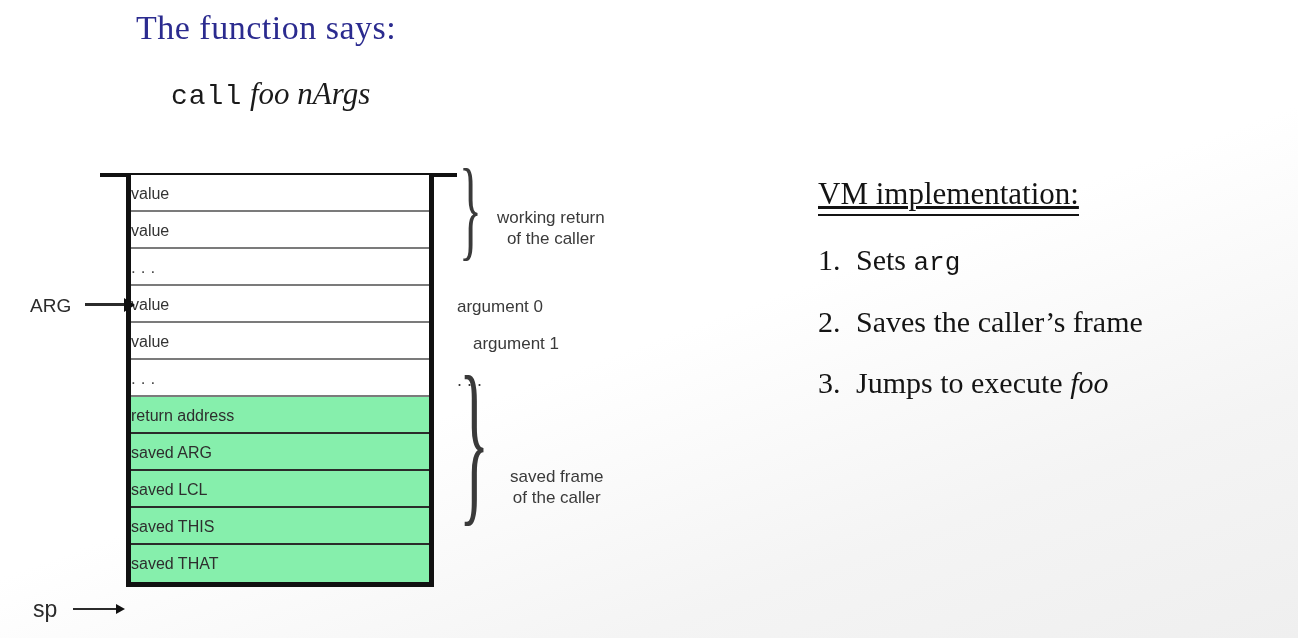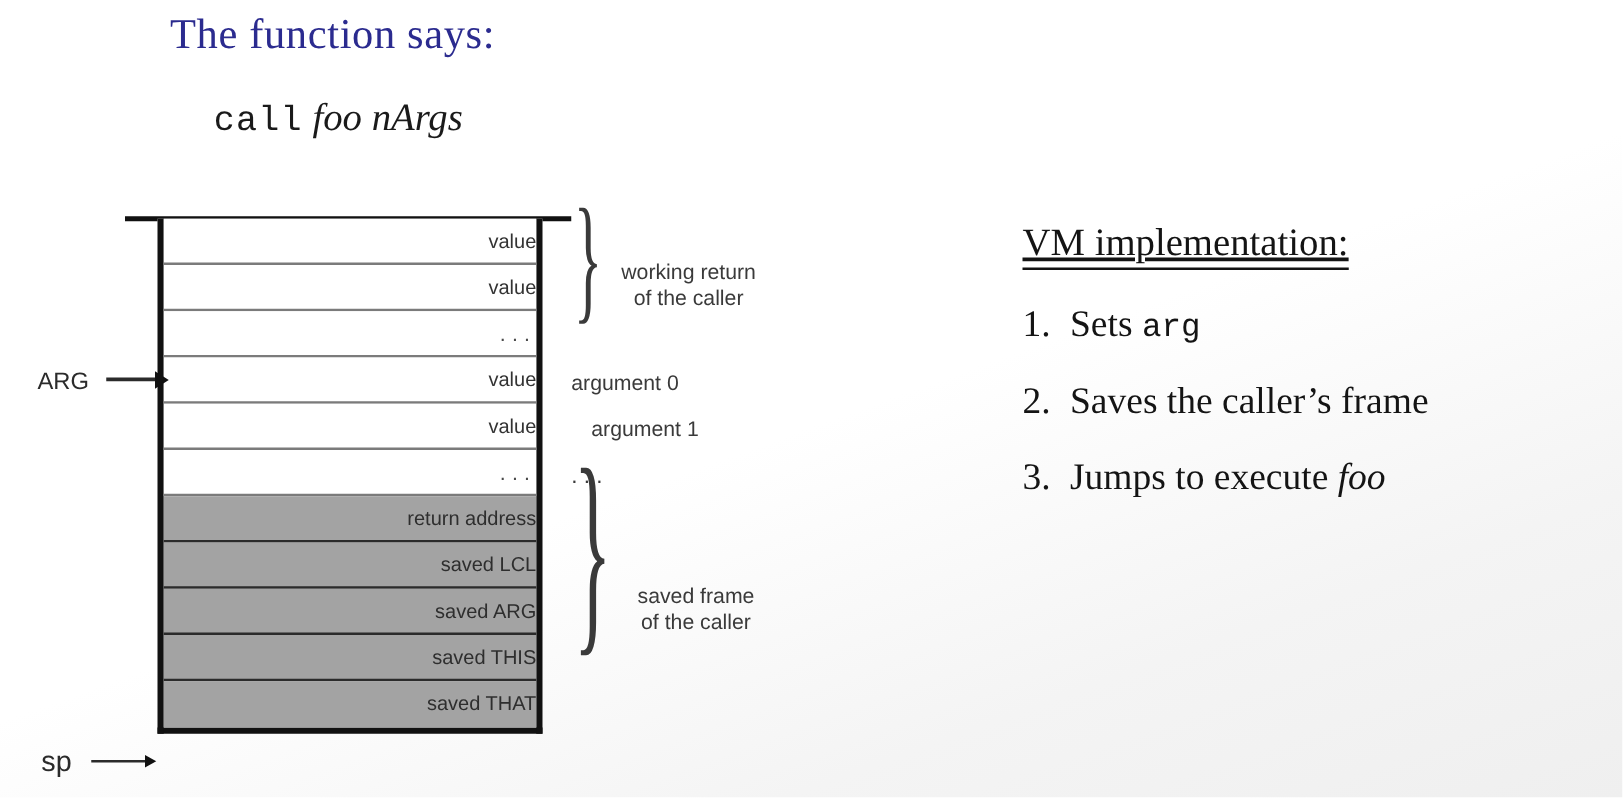--- a/index.html
+++ b/index.html
@@ -79,32 +79,32 @@
     width: 308px;
     border-left: 5px solid #111111;
     border-right: 5px solid #111111;
     border-bottom: 5px solid #111111;
     box-sizing: border-box;
     background: #ffffff;
   }
   .stack-row {
     height: 37px;
     line-height: 37px;
-    text-align: right;
+    text-align: left;
     font-family: "Liberation Sans", sans-serif;
     font-size: 16px;
     color: #333333;
     border-bottom: 2px solid #7b7b7b;
     box-sizing: border-box;
     background: #ffffff;
     position: relative;
   }
   .stack-row.last { border-bottom: none; }
   .stack-row.saved {
-    background: #a3a3a3;
+    background: #86efac;
     border-bottom: 2px solid #2b2b2b;
     color: #2e2e2e;
   }
   .stack-row.saved.last { border-bottom: none; }
   .dots {
     letter-spacing: 5px;
     font-size: 17px;
     color: #4a4a4a;
   }
 
@@ -253,24 +253,24 @@
       <span>value</span>
     </div>
     <div class="stack-row">
       <span class="dots">...</span>
     </div>
 
     <div class="stack-row saved">
       <span>return address</span>
     </div>
     <div class="stack-row saved">
+      <span>saved ARG</span>
+    </div>
+    <div class="stack-row saved">
       <span>saved LCL</span>
-    </div>
-    <div class="stack-row saved">
-      <span>saved ARG</span>
     </div>
     <div class="stack-row saved">
       <span>saved THIS</span>
     </div>
     <div class="stack-row saved last">
       <span>saved THAT</span>
     </div>
 
   </div>
 </div>

